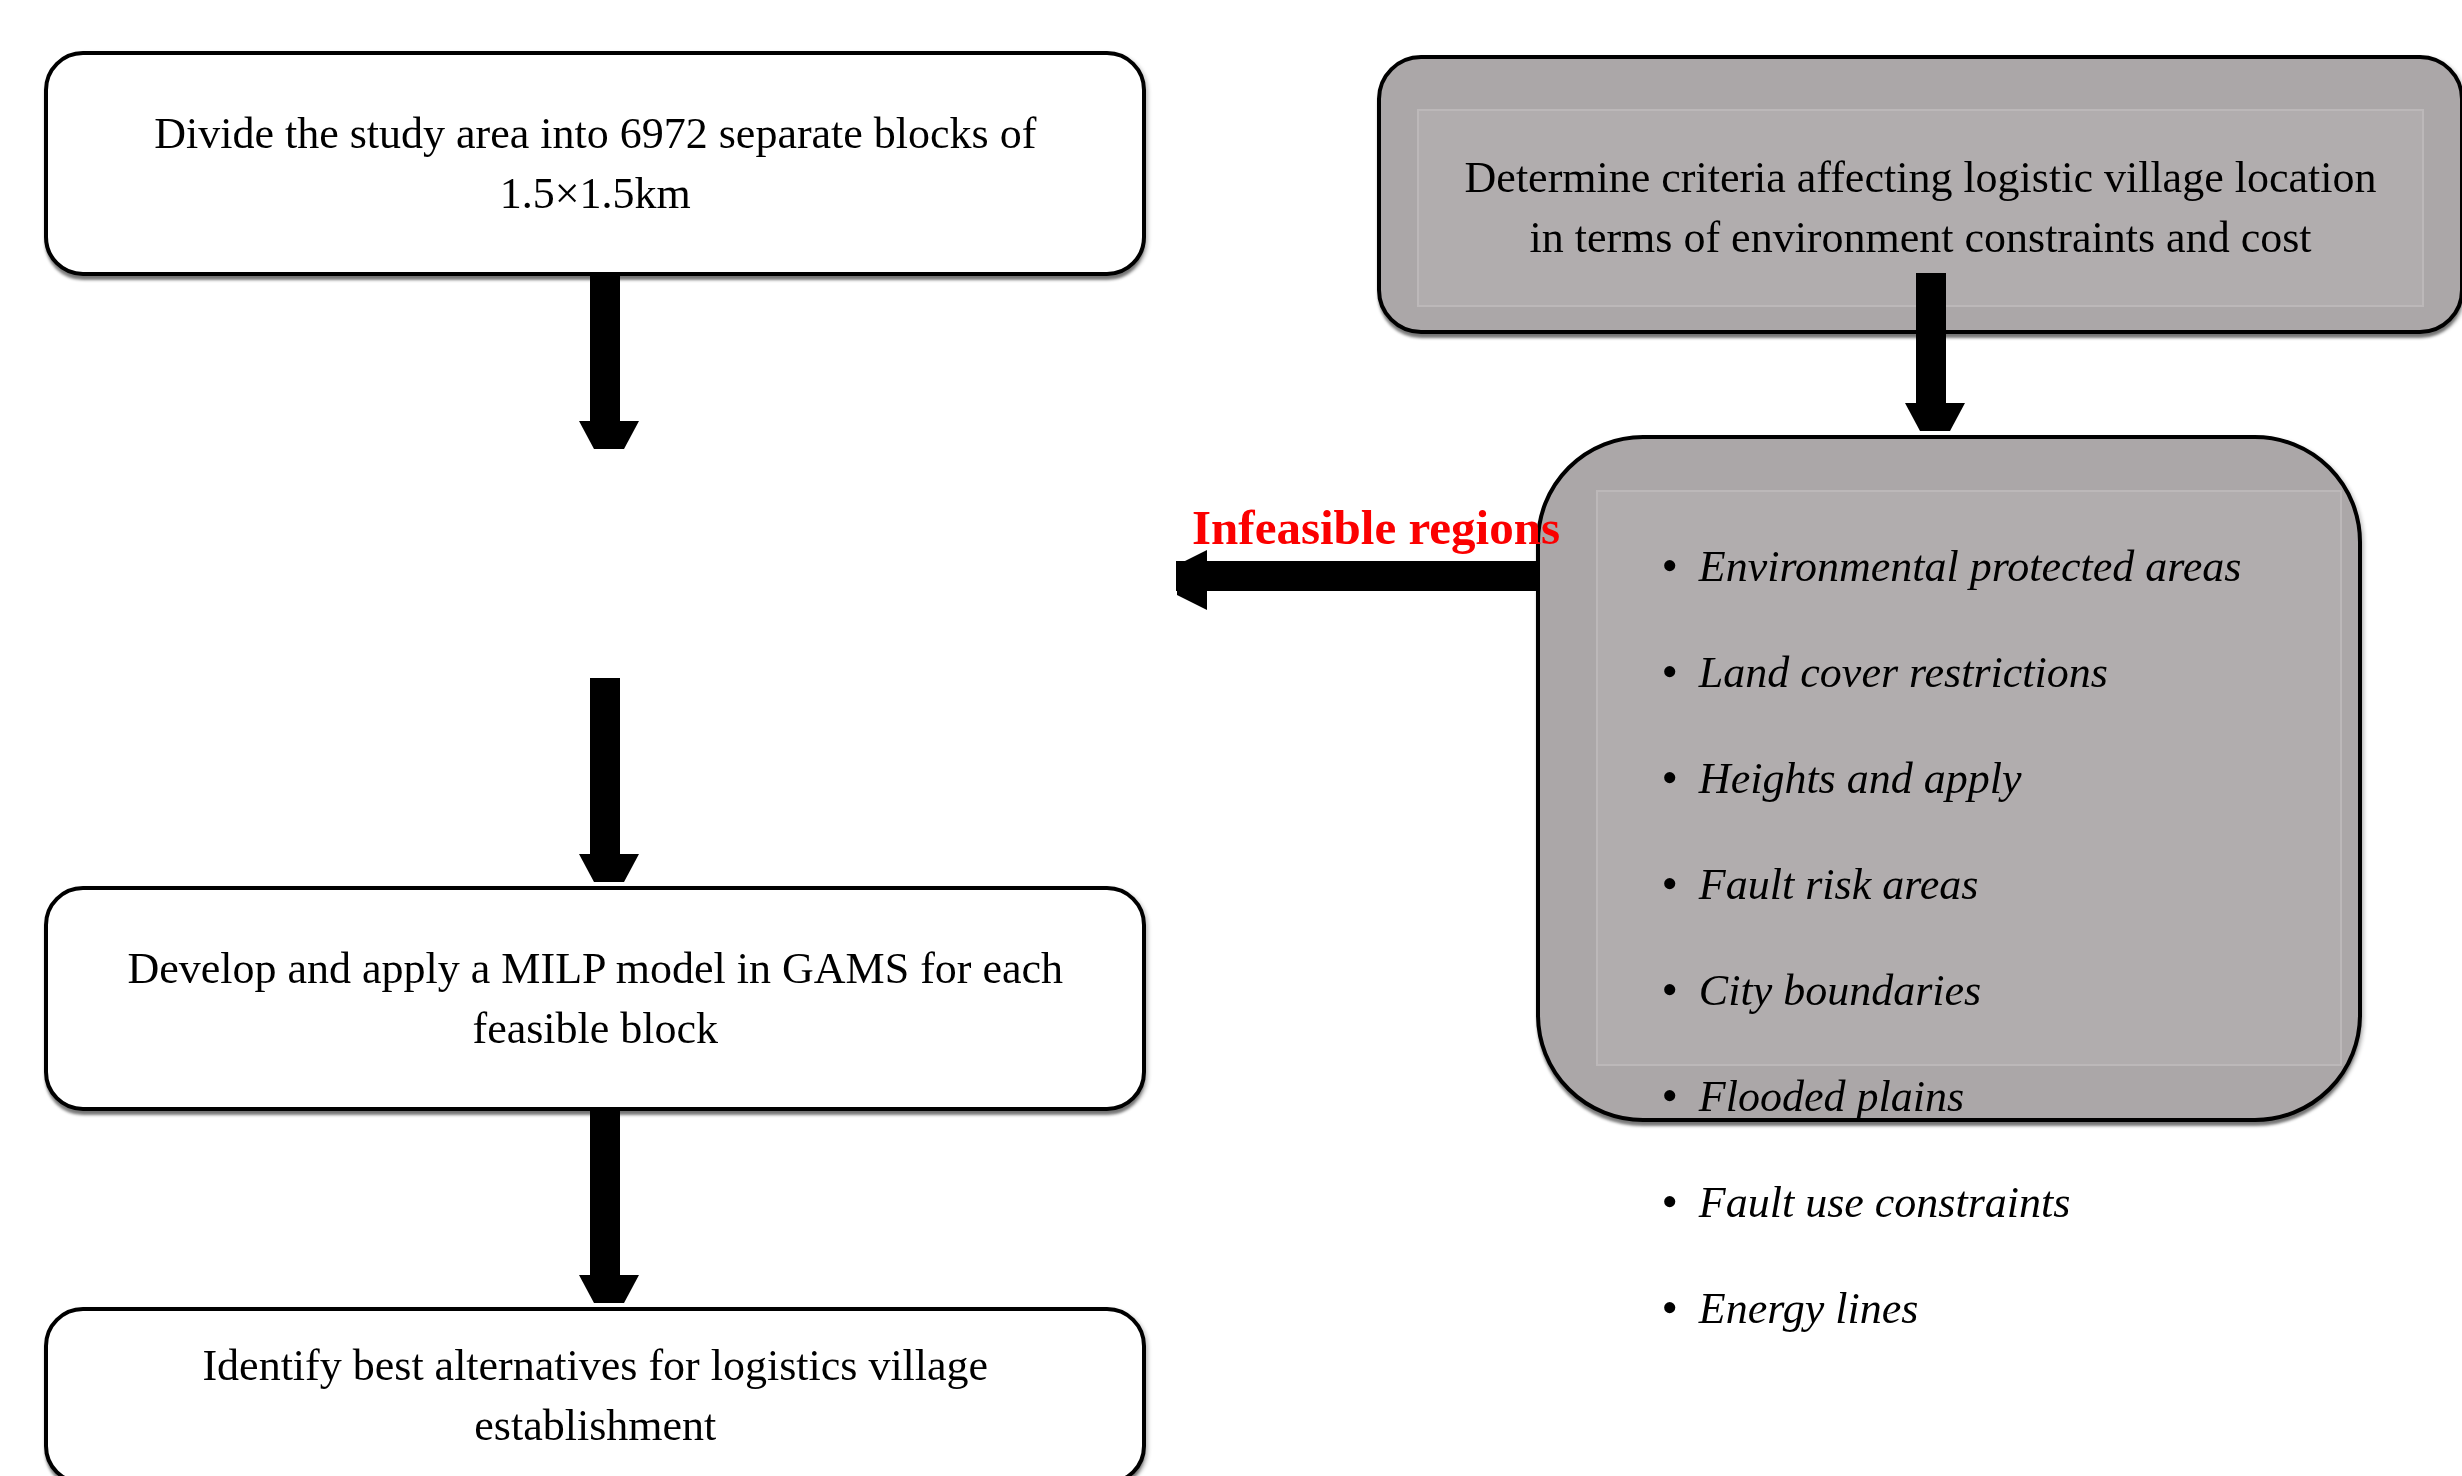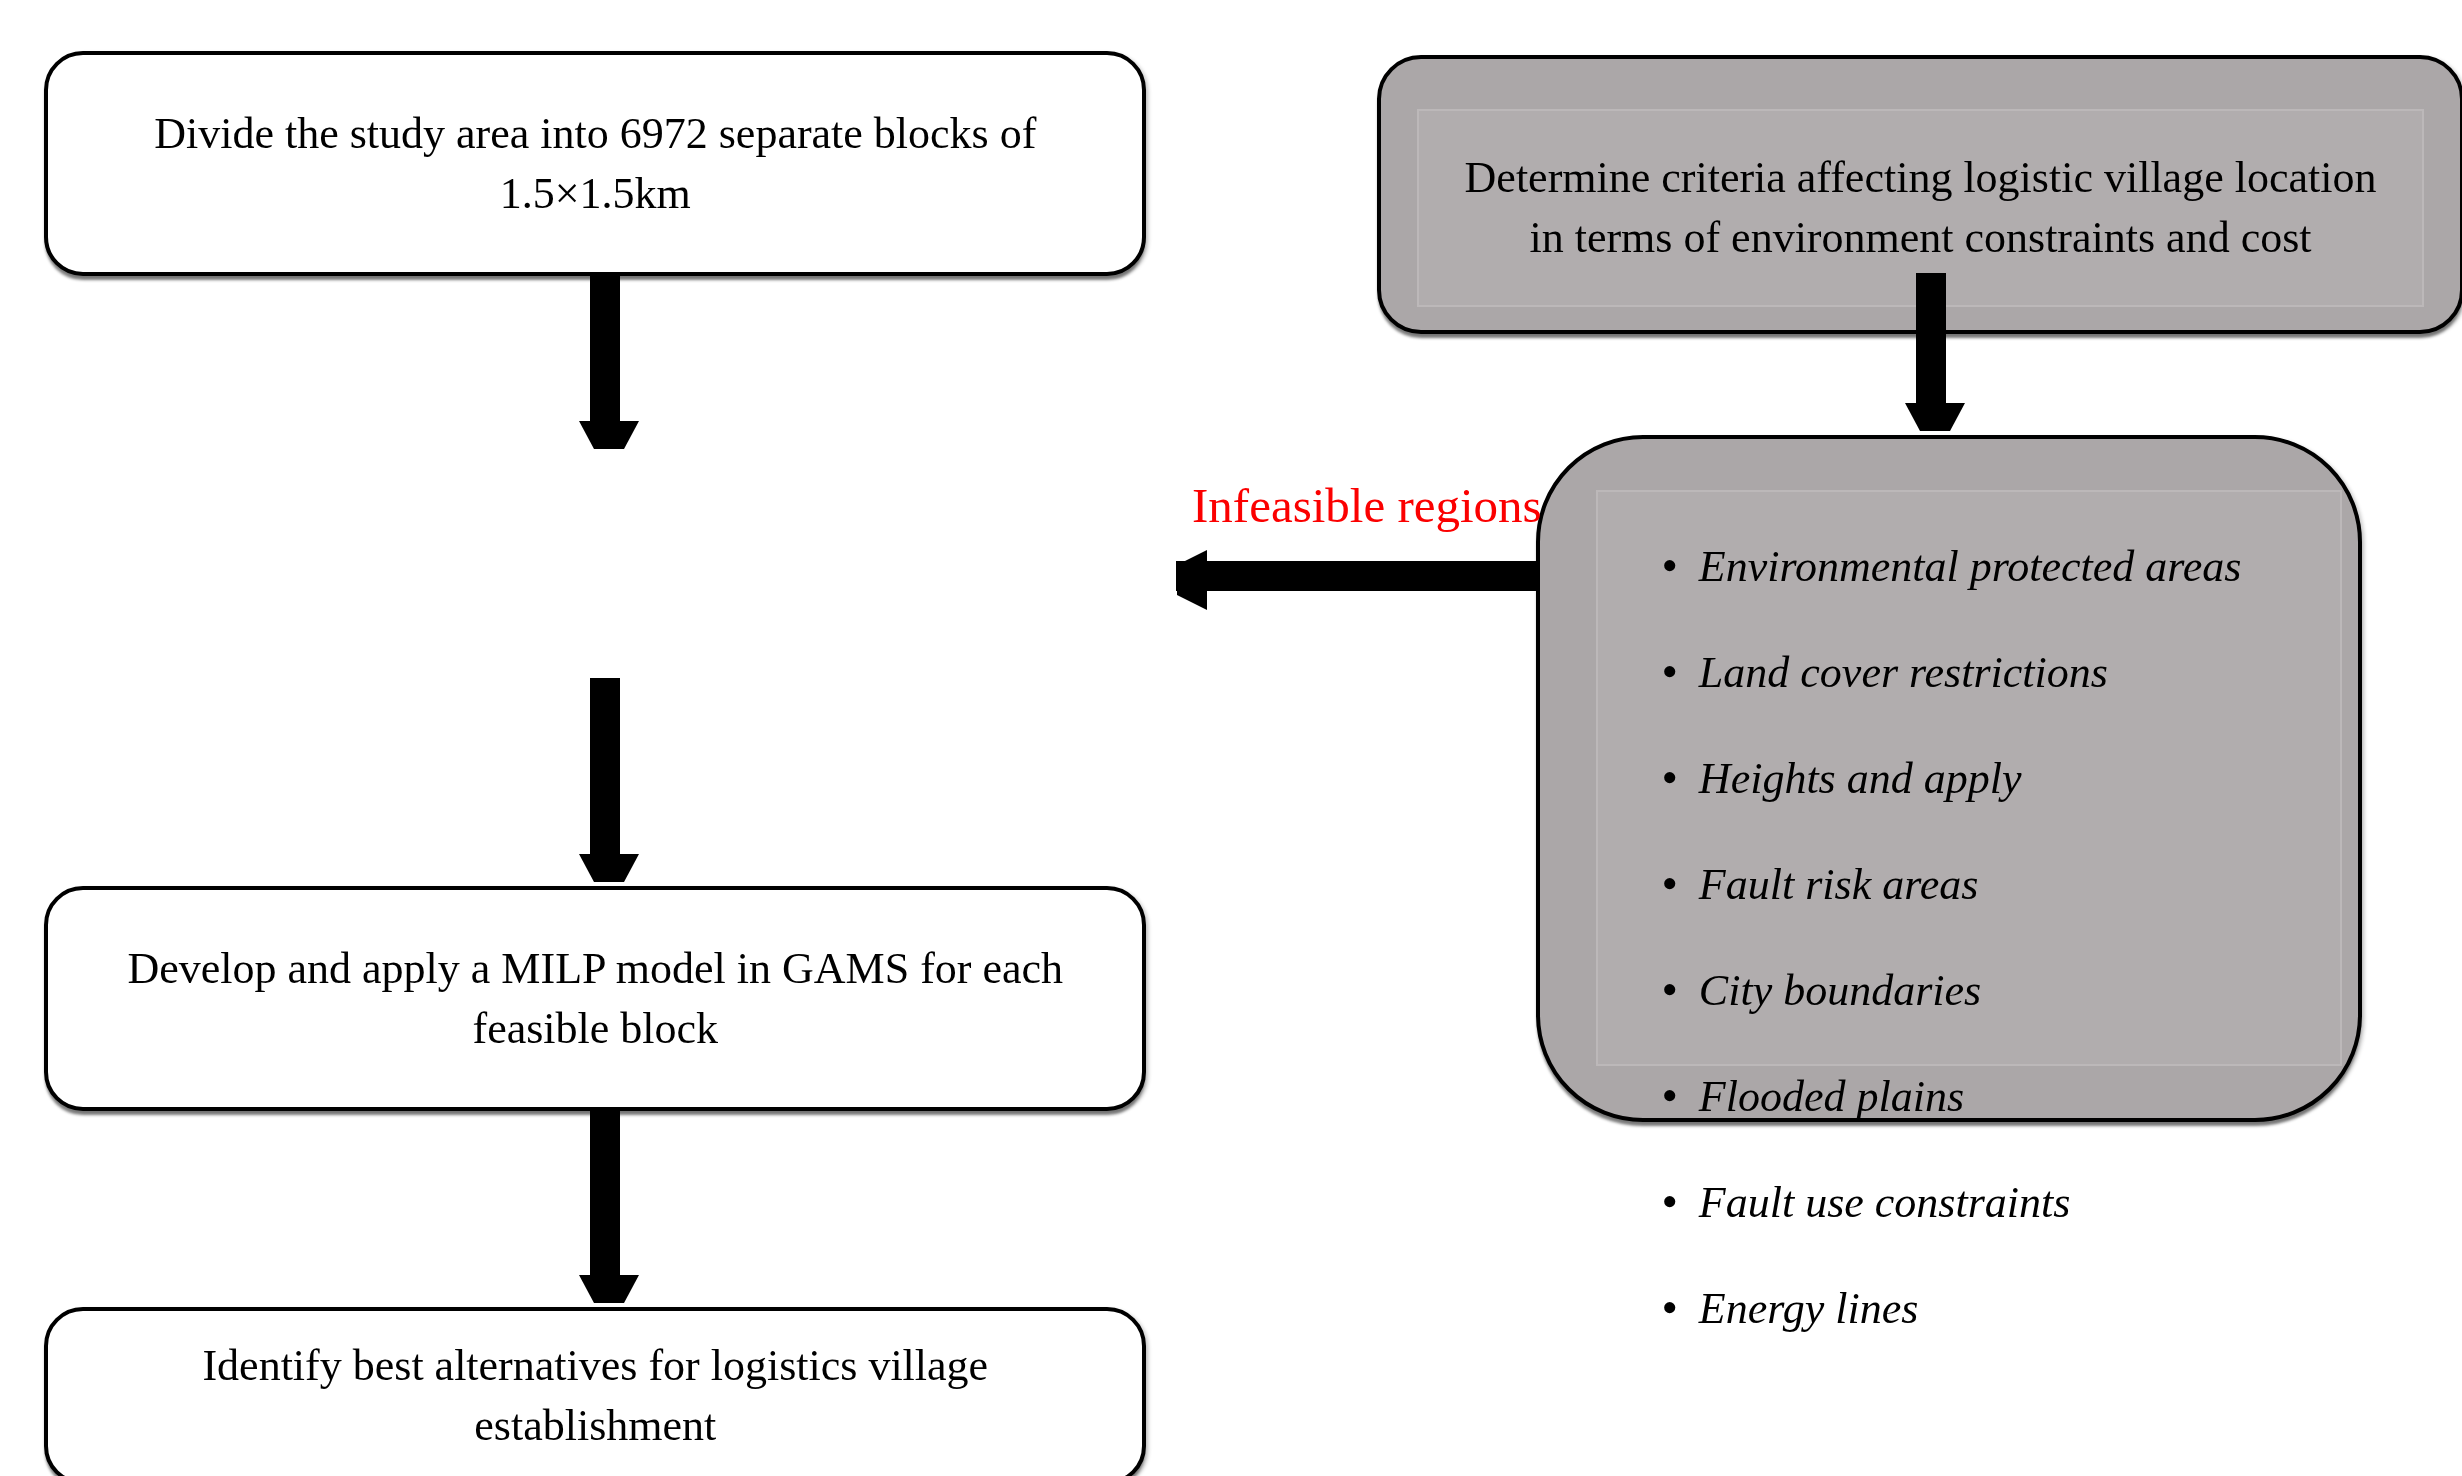--- a/index.html
+++ b/index.html
@@ -97,25 +97,26 @@
   #arrow2-head  { left: 549px; top: 824px; }
   #arrow3-shaft { left: 560px; top: 1080px; height: 167px; }
   #arrow3-head  { left: 549px; top: 1245px; }
   #arrow4-shaft { left: 1886px; top: 243px; height: 132px; }
   #arrow4-head  { left: 1875px; top: 373px; }
   #arrow5-shaft { left: 1146px; top: 531px; width: 361px; }
   #arrow5-head  { left: 1117px; top: 520px; }
 
   .edge-label {
     position: absolute;
-    left: 1147px; top: 434px;
+    left: 1147px; top: 456px;
     font-size: 49px;
     line-height: 1.1;
     color: #fb0000;
     white-space: nowrap;
+    font-weight: bold;
   }
 </style>
 </head>
 <body>
 
 <div class="canvas">
 
   <div class="box white-box" id="box1">
     <span class="step-label">Divide the study area into 6972 separate blocks of 1.5×1.5km</span>
   </div>

